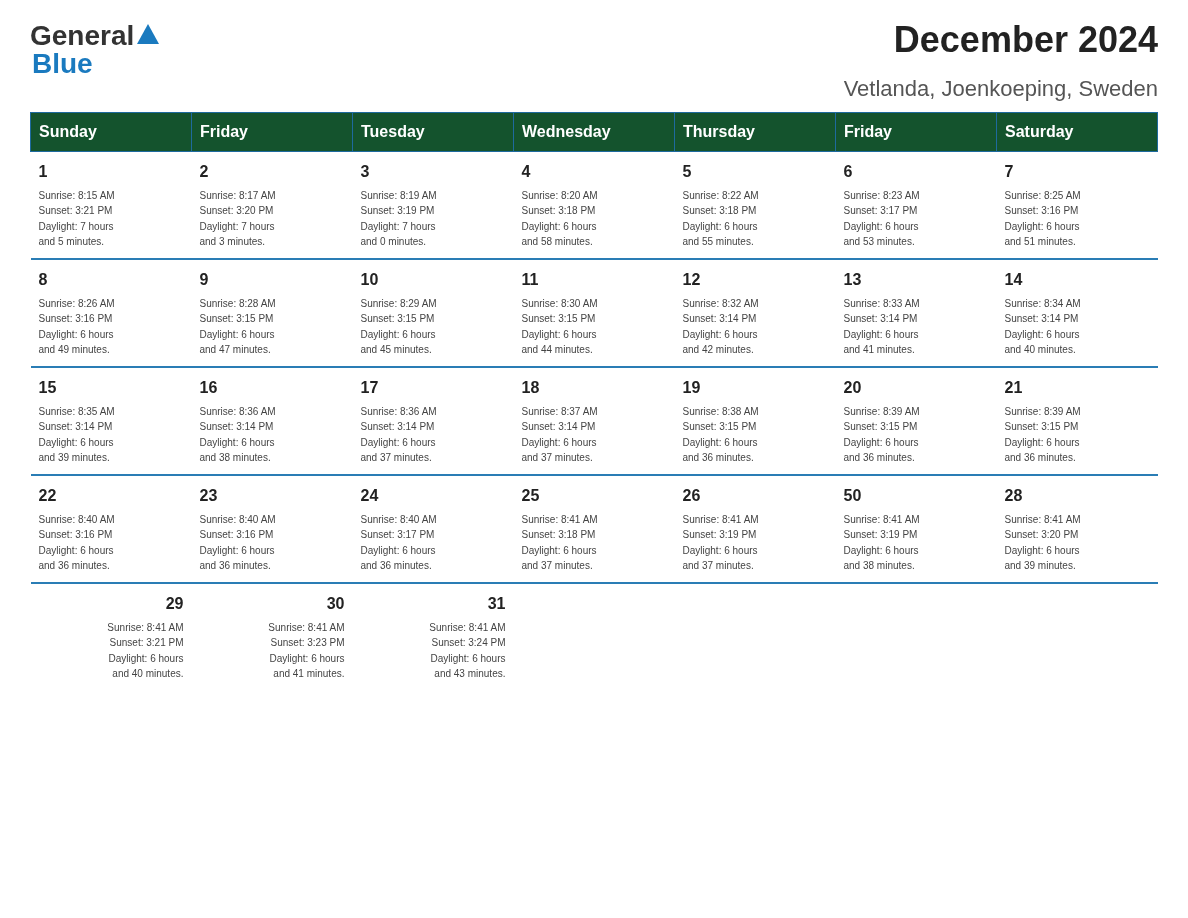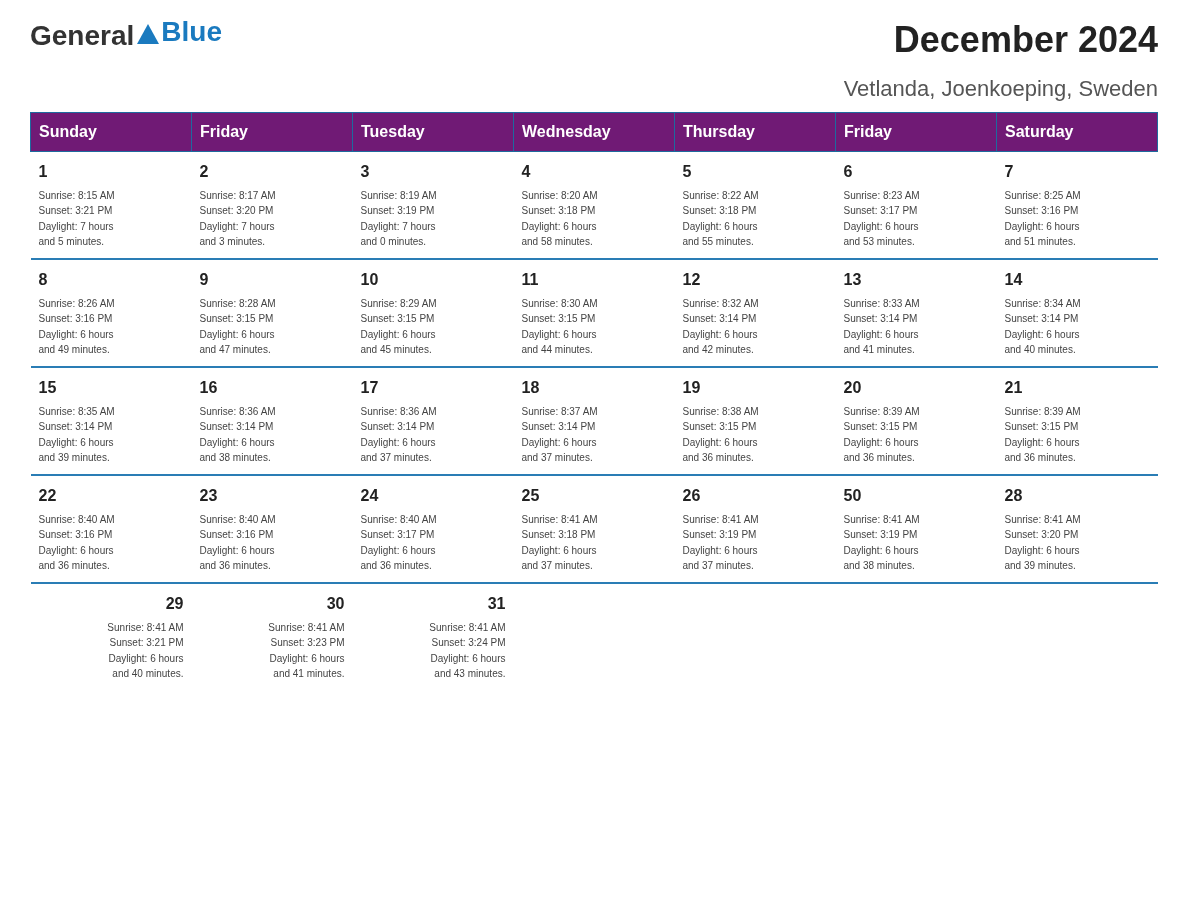--- a/index.html
+++ b/index.html
@@ -12,21 +12,21 @@
       padding: 20px 30px;
     }
     .header {
       display: flex;
       justify-content: space-between;
       align-items: flex-start;
       margin-bottom: 10px;
     }
     .logo {
       display: flex;
-      flex-direction: row;
+      flex-direction: column;
       align-items: flex-start;
       justify-content: center;
     }
     .title-block {
       text-align: right;
     }
     .month-title {
       font-size: 36px;
       font-weight: bold;
       color: #222;
@@ -36,21 +36,21 @@
       font-size: 22px;
       color: #555;
       margin-top: 16px;
     }
     table {
       width: 100%;
       border-collapse: collapse;
       margin-top: 10px;
     }
     thead tr th {
-      background-color: #701a75;
+      background-color: #14532d;
       color: #fff;
       padding: 10px 8px;
       text-align: left;
       font-size: 16px;
       font-weight: bold;
       border: 1px solid #1e6a9e;
     }
     tbody tr {
       border-bottom: 2px solid #2a7db5;
     }

